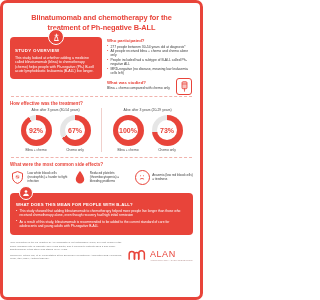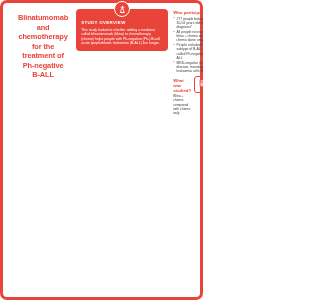--- a/index.html
+++ b/index.html
@@ -10,21 +10,21 @@
     overflow: hidden;
   }
   .poster {
     position: relative;
     width: 203px; height: 300px;
     background: #ffffff;
     border: 3px solid #e8443a;
     border-radius: 7px;
     padding: 6px 7px 4px 7px;
     display: flex;
-    flex-direction: row;
+    flex-direction: column;
   }
 
   
   .title {
     color: #e8443a;
     font-weight: bold;
     font-size: 7.4px;
     line-height: 9.5px;
     text-align: center;
     letter-spacing: -0.1px;
@@ -385,15 +385,26 @@
       <li>This study showed that adding blinatumomab to chemotherapy helped more people live longer than those who received chemotherapy alone, even though recovery had high initial remission</li>
       <li>As a result of this study, blinatumomab is recommended to be added to the current standard of care for adolescents and young adults with Ph-negative B-ALL</li>
     </ul>
   </div>
 
   <div class="footer">
     <div class="footnotes">
       <div class="footnote">*The population in the Ph-negative B-ALL diagnostic is not established young, an exact reason of the same remission rate is indefinite and young adults, and it remains to patients aged 3 and under. Blinatumomab in this study was staged 30-54 years.</div>
       <div class="footnote">Reference: Litzow MR, et al. Presentation at the European Haematology Association 2024 Congress; Milan, Italy; 2024; Abstract LB3437.</div>
     </div>
+    <div class="logo">
+      <svg width="20" height="12" viewBox="0 0 34 20" fill="none" stroke="#e8443a" stroke-width="2.6" stroke-linecap="round" stroke-linejoin="round">
+        <path d="M2 17V8.5a4.5 4.5 0 0 1 9 0V17"></path>
+        <path d="M11 17V9.5a3.6 3.6 0 0 1 7.2 0V17"></path>
+        <path d="M18.2 17V7.5a4.8 4.8 0 0 1 9.6 0V17"></path>
+      </svg>
+      <div>
+        <div class="logo-text">ALAN</div>
+        <div class="logo-sub">ACUTE LEUKAEMIA ADVOCATES NETWORK</div>
+      </div>
+    </div>
   </div>
 
 </div>
 
 </body></html>

